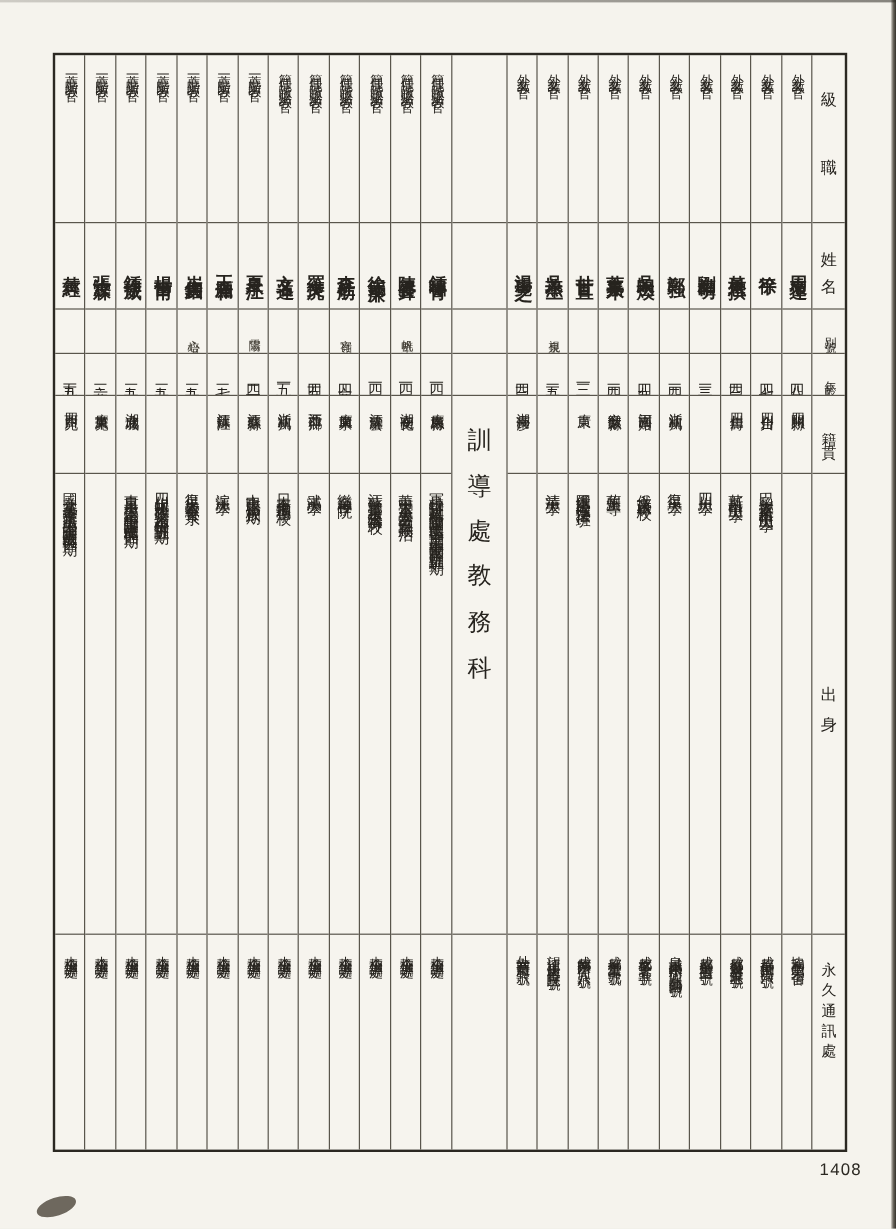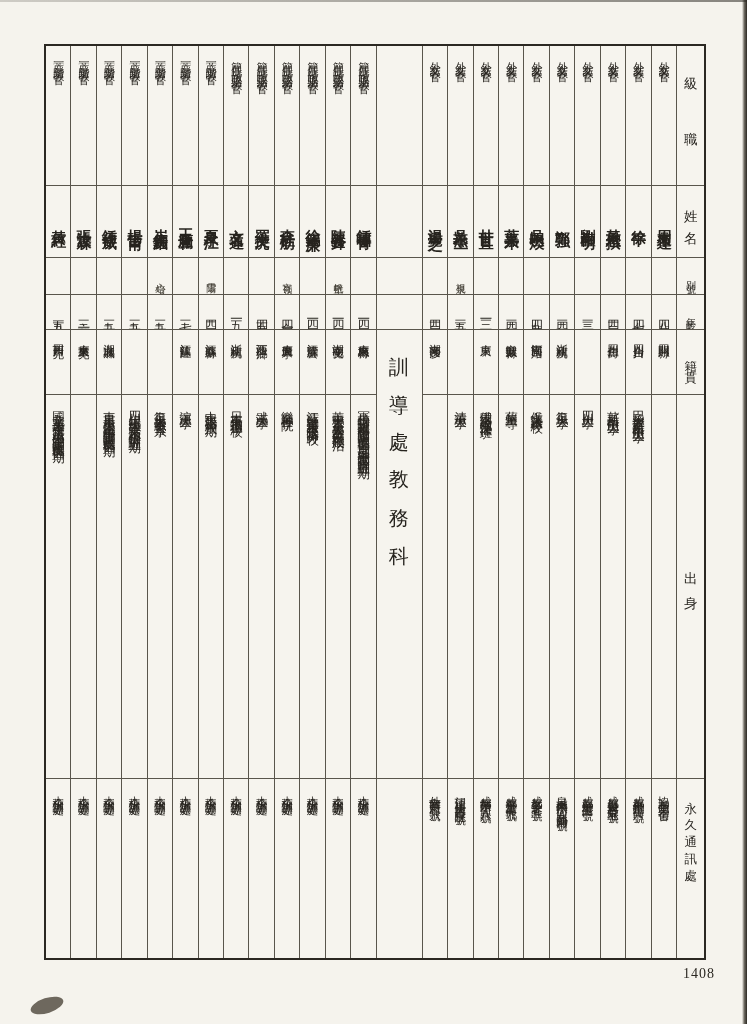--- a/index.html
+++ b/index.html
@@ -87,21 +87,21 @@
   .header-col .c-addr { padding-top: 12px; }
 
   
   .title-text {
     font-size: 20px; letter-spacing: 38px; font-weight: normal;
   }
 
   .page-number {
     position: absolute; left: 683px; top: 966px;
     font-size: 14px; color: #2b2822;
-    font-family: Liberation Serif, serif;
+    font-family: Liberation Sans, sans-serif;
     letter-spacing: 1px;
   }
 </style>
 </head>
 <body>
 
 <div class="page">
 
   <div class="roster">
 

